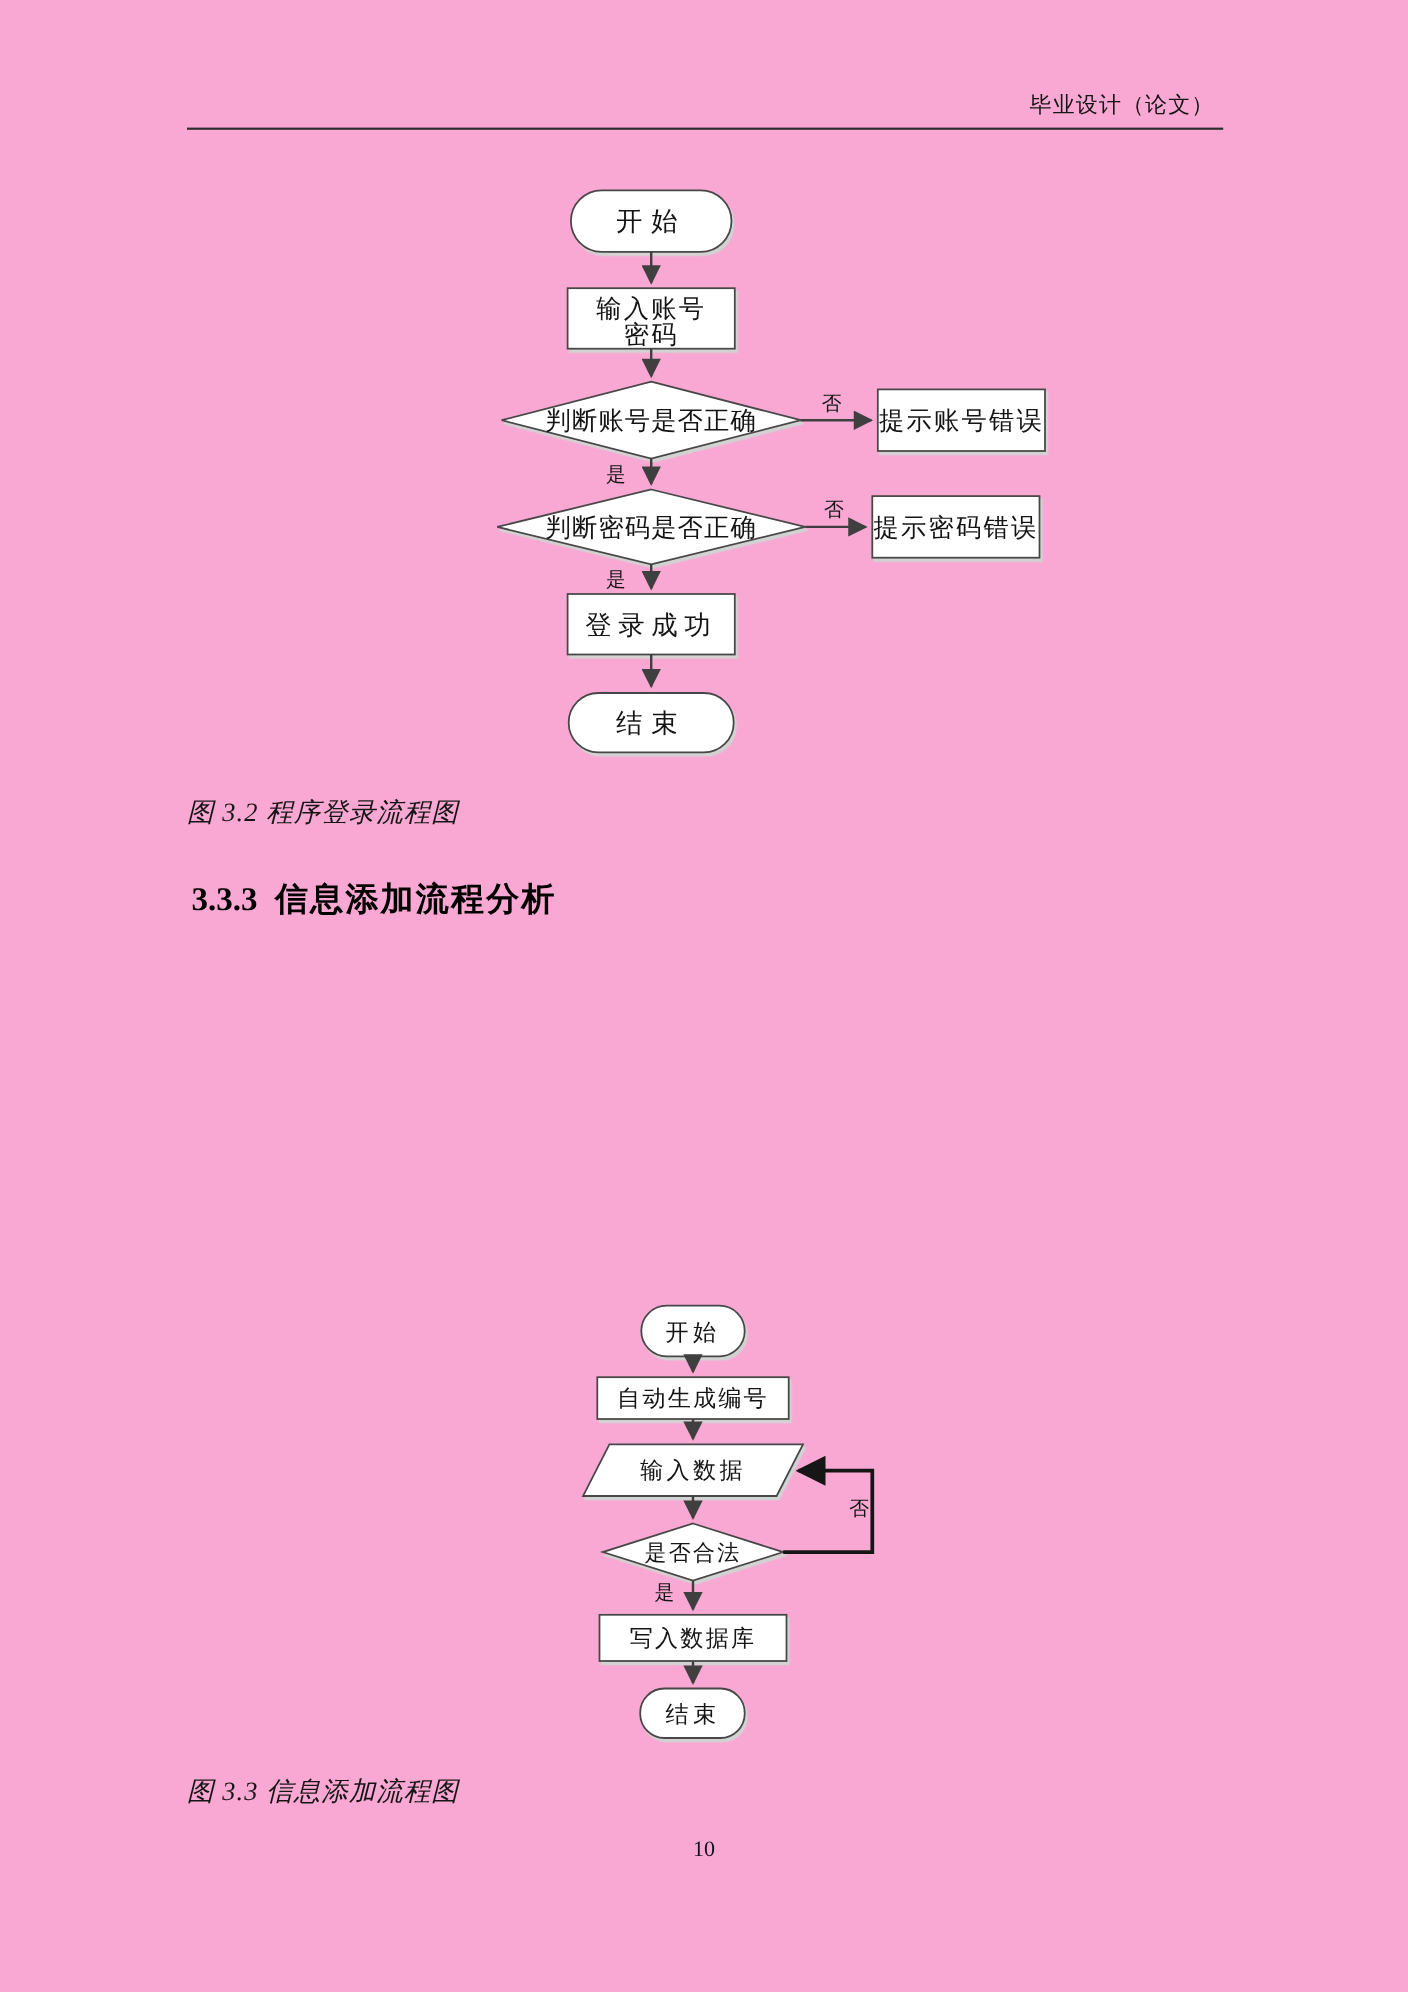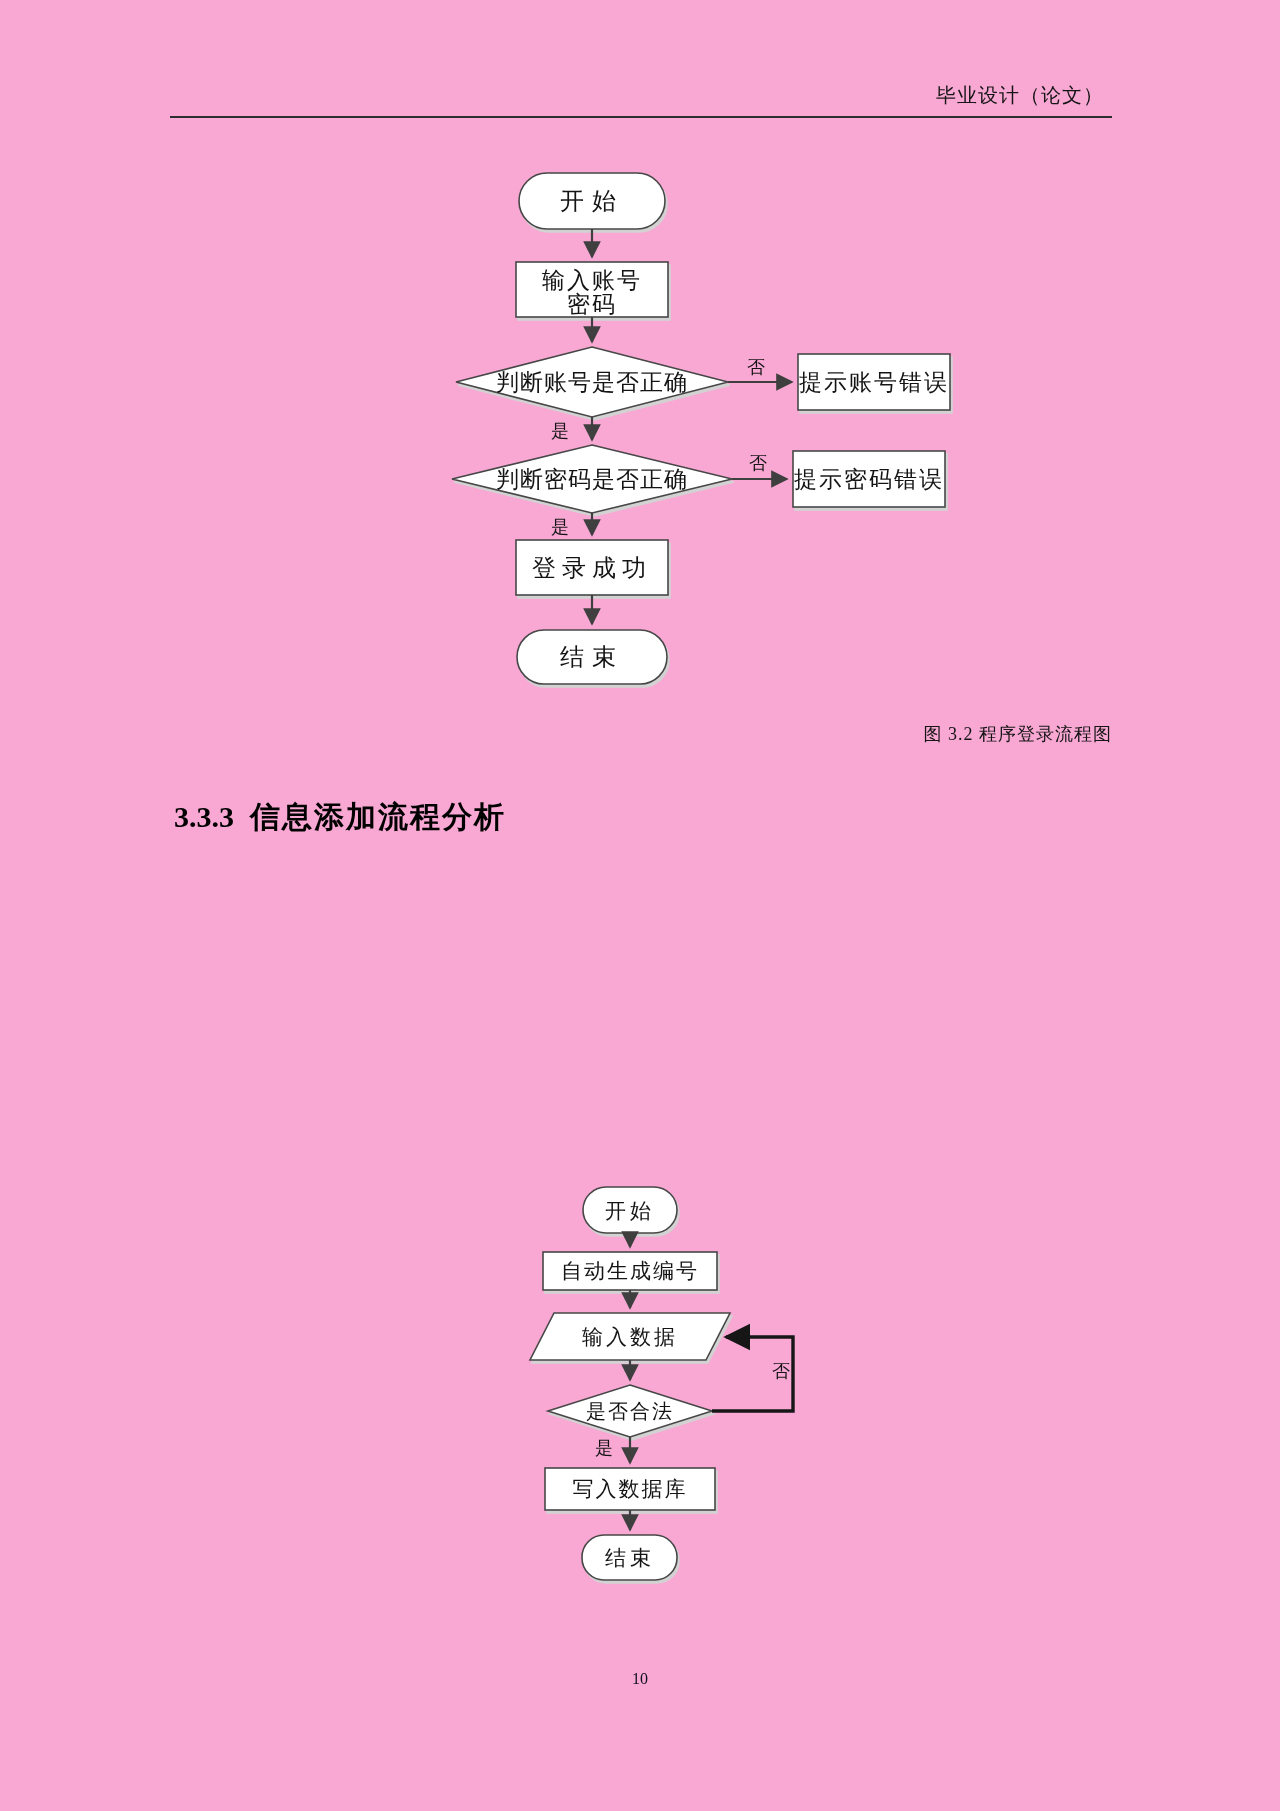--- a/index.html
+++ b/index.html
@@ -18,32 +18,32 @@
     border-top:2px solid #2e2e2e;
   }
   .fc { position:absolute; }
   .fc .shape { fill:#ffffff; stroke:#474747; stroke-width:1.6px; filter:drop-shadow(2.5px 3px 0 #d2d2d2); }
   .fc .flow { stroke:#3f3f3f; stroke-width:2.2px; fill:none; }
   .fc .flow-bold { stroke:#161616; stroke-width:3.4px; fill:none; }
   .fc text { fill:#141414; font-family:"Liberation Serif","DejaVu Serif",serif; }
   .node-label { text-anchor:middle; }
   .branch-label { text-anchor:middle; font-size:18px; letter-spacing:0; }
   .caption {
-    position:absolute; left:170px; width:942px; text-align:right;
-    font-size:18px; letter-spacing:1px; color:#151515;
+    position:absolute; left:170px; width:942px; text-align:left;
+    font-size:24px; letter-spacing:1px; color:#151515;font-style:italic;
   }
   .section-heading { position:absolute; left:174px; top:797px; font-size:30px; font-weight:bold; color:#000; }
   .section-heading .num { font-family:"Liberation Serif","DejaVu Serif",serif; margin-right:16px; }
   .section-heading .ttl { font-family:"Liberation Sans","DejaVu Sans",sans-serif; letter-spacing:2px; }
   .body-para {
     position:absolute; left:180px; top:872px; width:932px;
     font-size:28px; line-height:50px; text-align:justify; text-justify:inter-ideograph;
     text-indent:2em; color:#161616;
   }
-  .page-num { position:absolute; left:0; top:1670px; width:1280px; text-align:center; font-size:16px; color:#10101c; }
+  .page-num { position:absolute; left:0; top:1670px; width:1280px; text-align:center; font-size:20px; color:#10101c; }
 </style>
 </head>
 <body>
 
 <div class="page">
 
   <div class="header-title">毕业设计（论文）</div>
   <div class="header-rule"></div>
 
   <svg class="fc" style="left:440px; top:145px;" width="520" height="545" viewBox="0 0 520 545">
@@ -138,16 +138,17 @@
 
     <rect class="shape" x="65" y="293" width="170" height="42"></rect>
     <text class="node-label" x="150" y="321" font-size="21" letter-spacing="2">写入数据库</text>
 
     <line class="flow" x1="150" y1="335" x2="150" y2="355" marker-end="url(#ah2)"></line>
 
     <rect class="shape" x="102" y="360" width="95" height="45" rx="22" ry="22"></rect>
     <text class="node-label" x="150" y="390" font-size="21" letter-spacing="4">结束</text>
   </svg>
 
+  <div class="caption" style="top:1612px;">图 3.3 信息添加流程图</div>
 
   <div class="page-num">10</div>
 
 </div>
 
 </body></html>

